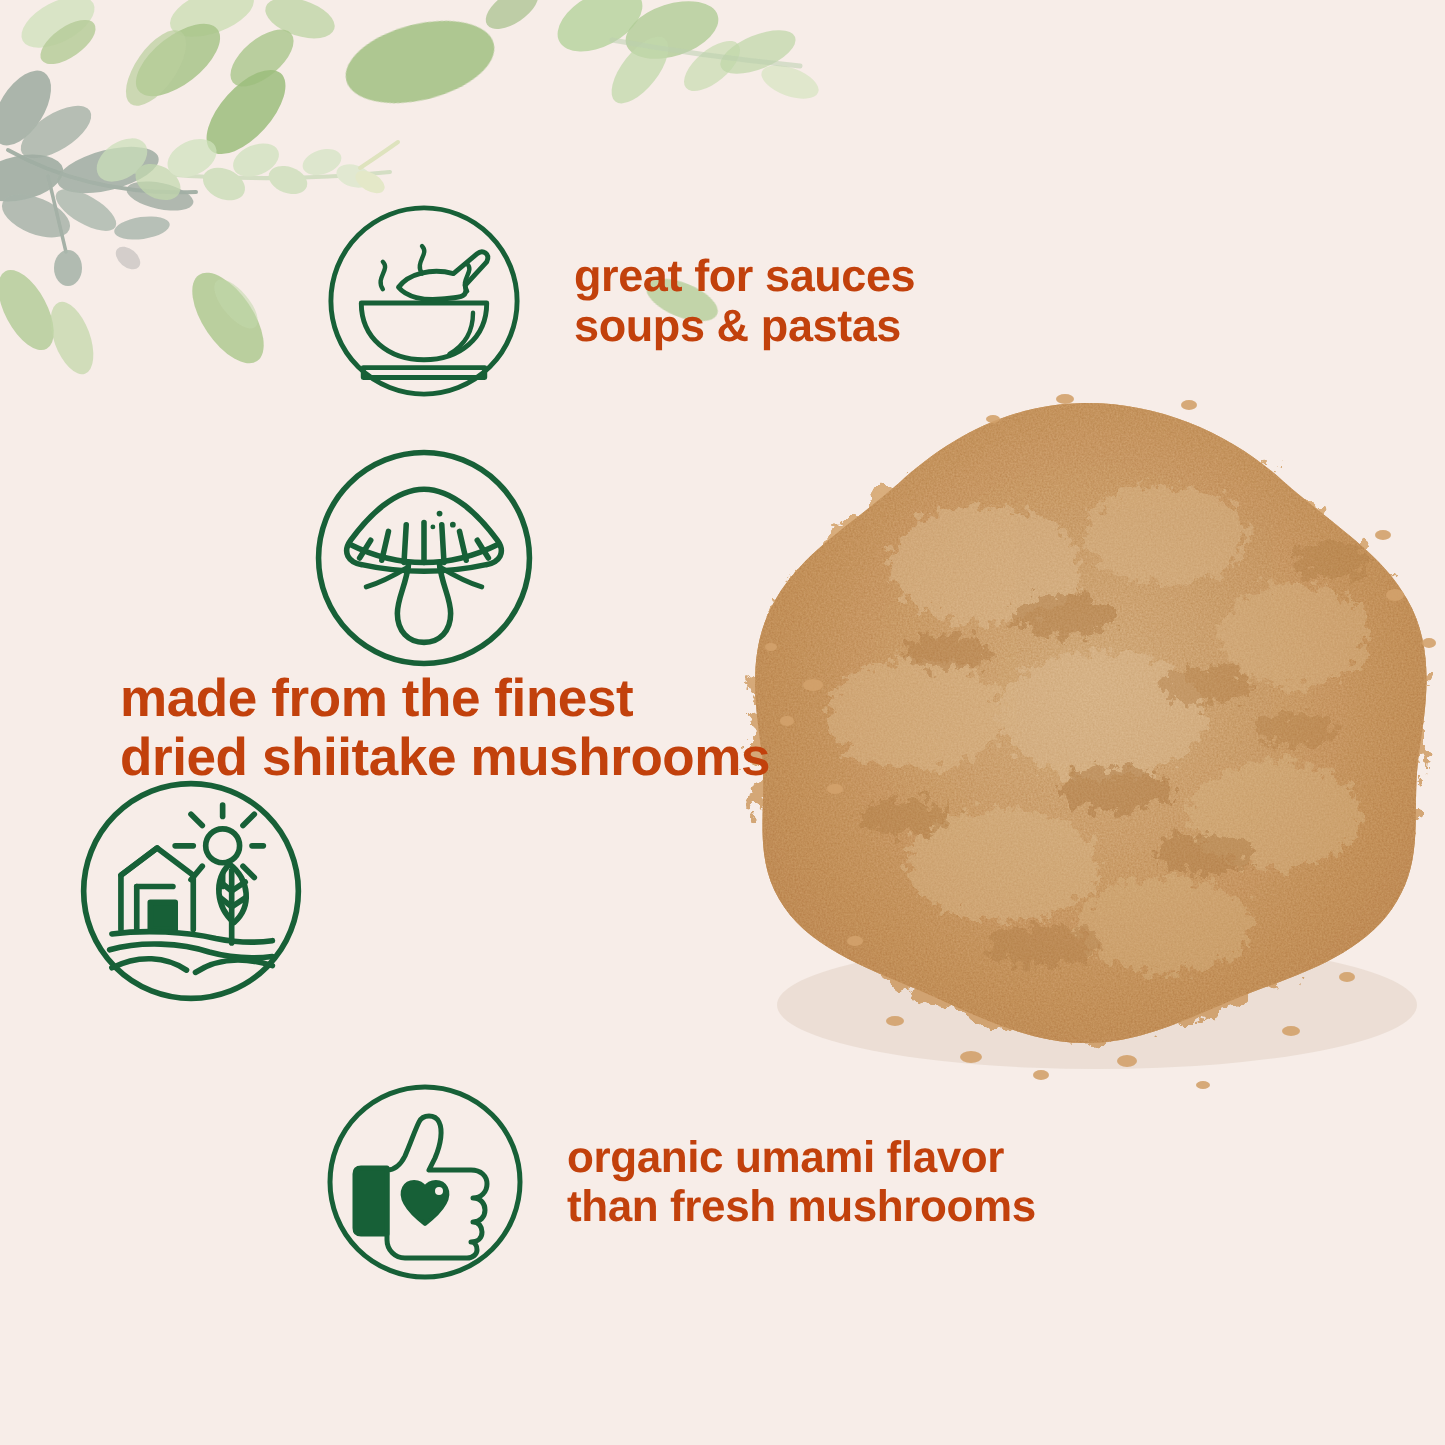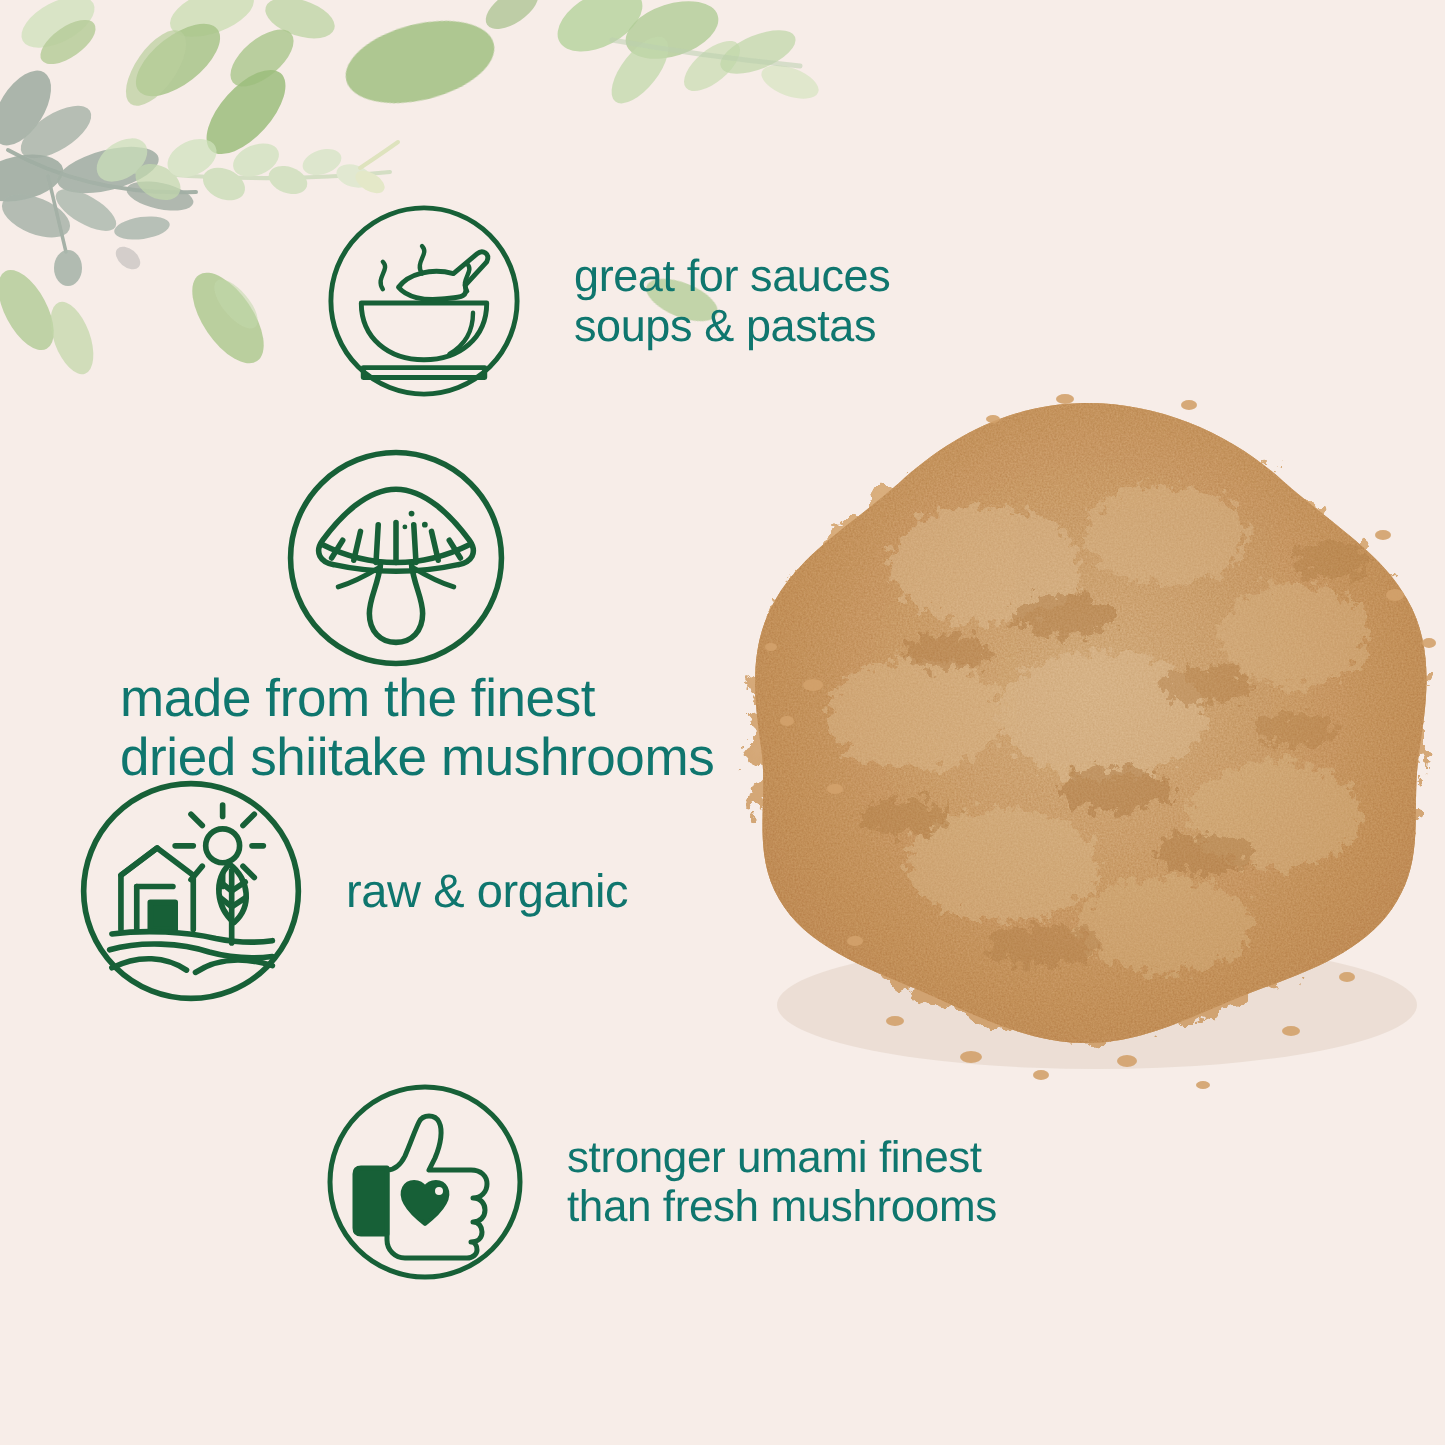--- a/index.html
+++ b/index.html
@@ -45,22 +45,22 @@
     display:flex;
     align-items:center;
   }
 
   .icon-badge {
     flex:0 0 auto;
     display:block;
   }
 
   .feature-text {
-    color:#0f766e;
-    font-weight:normal;
+    color:#c2410c;
+    font-weight:bold;
     letter-spacing:-0.4px;
     line-height:1.12;
     white-space:pre-line;
     text-rendering:geometricPrecision;
   }
 
   
   #row-sauces      { left:326px; top:203px;  }
   #row-sauces .icon-badge  { width:196px; height:196px; }
   #row-sauces .feature-text{ margin-left:52px; font-size:45px; }
@@ -324,21 +324,20 @@
       <path d="M136 100 L148 92"></path>
       <path d="M136 114 L126 106"></path>
       <path d="M136 114 L148 106"></path>
 
       <path d="M30 138 C60 134 96 136 122 142 C142 146 158 146 172 144"></path>
       <path d="M28 152 C56 144 92 146 116 154 C138 160 156 160 172 158"></path>
       <path d="M30 168 C54 156 78 158 96 170"></path>
       <path d="M104 172 C122 160 146 158 172 166"></path>
     </svg>
 
-    <div class="feature-text">raw &amp; organic</div>
   </div>
 
   <div class="feature-row" id="row-umami">
 
     <svg class="icon-badge" viewBox="0 0 200 200" xmlns="http://www.w3.org/2000/svg" fill="none" stroke="#176037" stroke-width="5" stroke-linecap="round" stroke-linejoin="round">
       <circle cx="100" cy="100" r="95" stroke-width="5"></circle>
 
       <path d="M36 86 L62 86 L62 152 L36 152 C32 152 30 150 30 146 L30 92
                C30 88 32 86 36 86 Z" fill="#176037" stroke="#176037"></path>
 
@@ -350,17 +349,17 @@
                C154 140 157 145 157 150 C157 156 153 160 146 160
                C150 160 152 164 152 168 C152 172 148 176 142 176
                L80 176 C70 176 62 168 62 158 Z"></path>
 
       <path d="M100 106 C95 98 83 98 79 106 C74 116 82 128 100 142
                C118 128 126 116 121 106 C117 98 105 98 100 106 Z" fill="#176037" stroke="#176037" stroke-width="4"></path>
 
       <circle cx="114" cy="109" r="4" fill="#f7ede8" stroke="none"></circle>
     </svg>
 
-    <div class="feature-text">stronger umami finest
+    <div class="feature-text">organic umami flavor
 than fresh mushrooms</div>
   </div>
 
 </div>
 
 </body></html>

